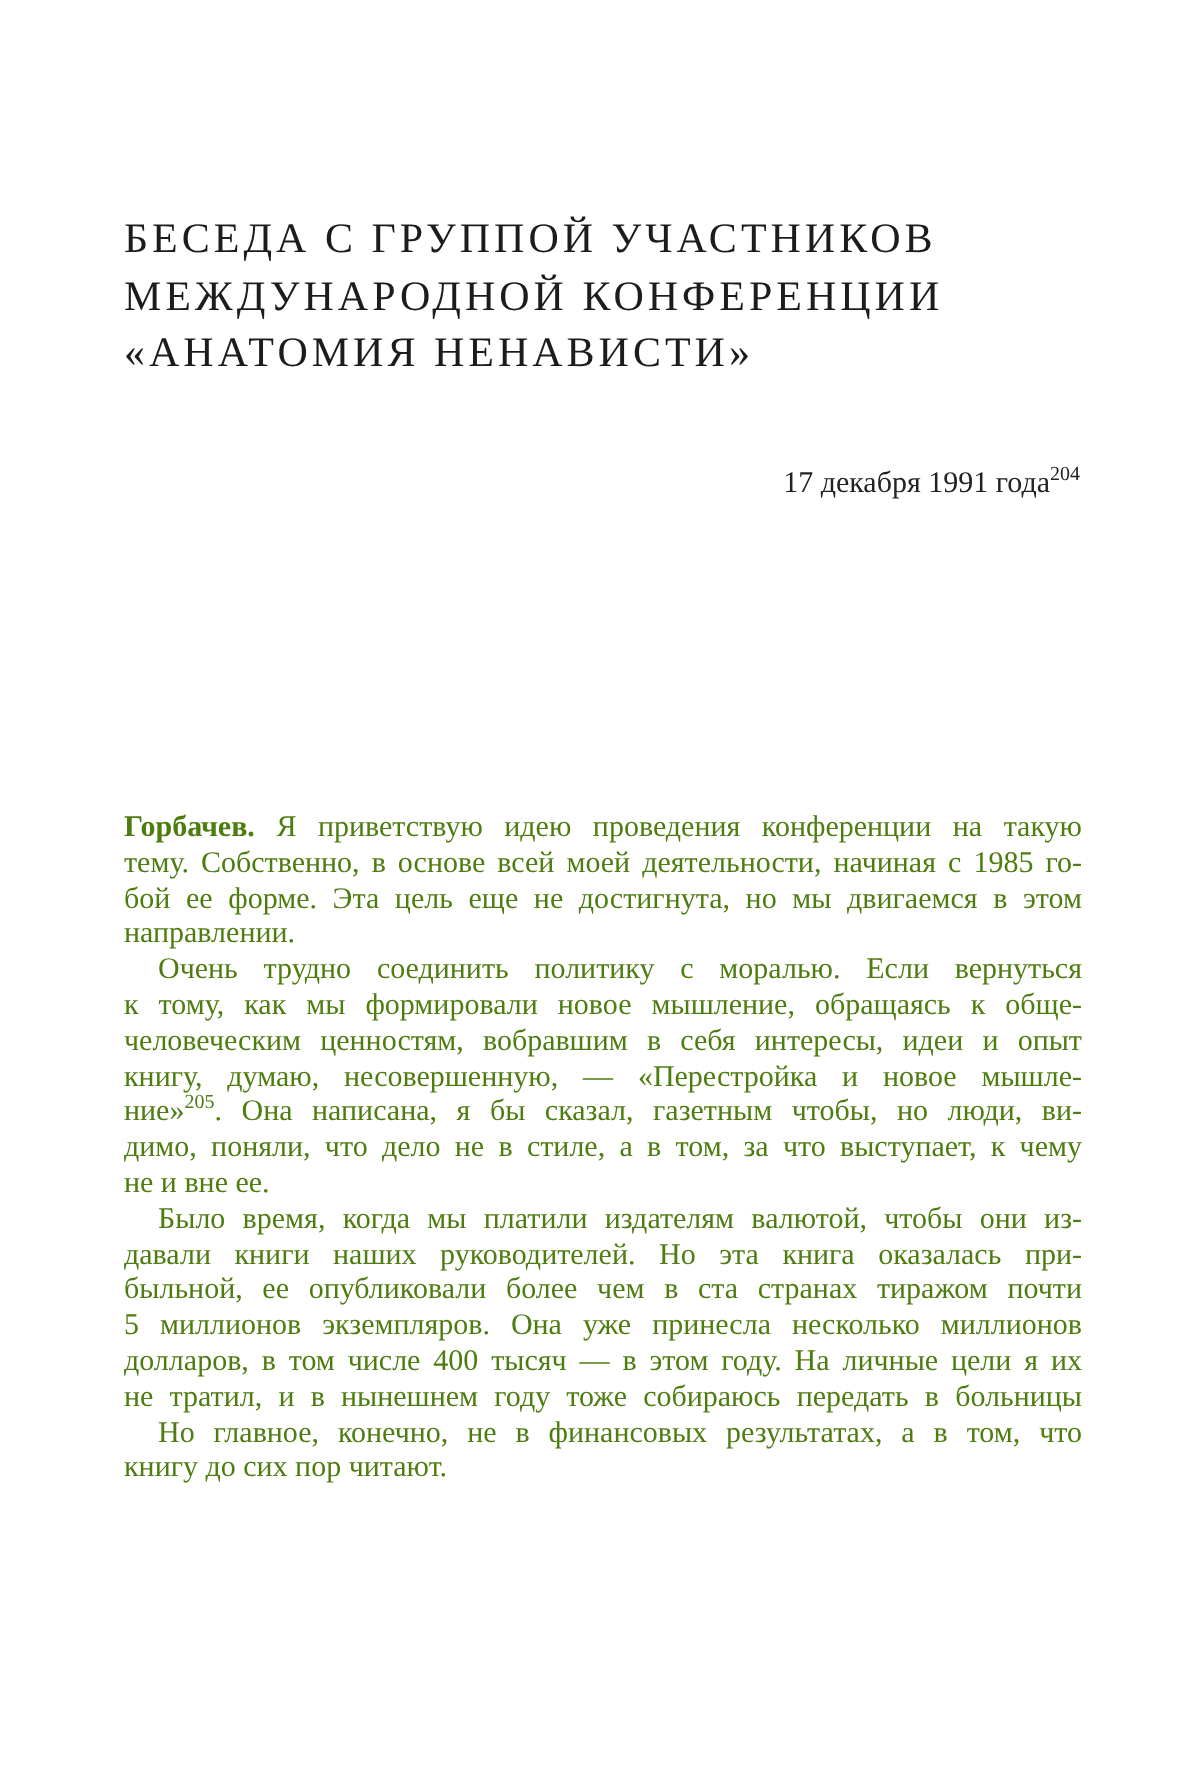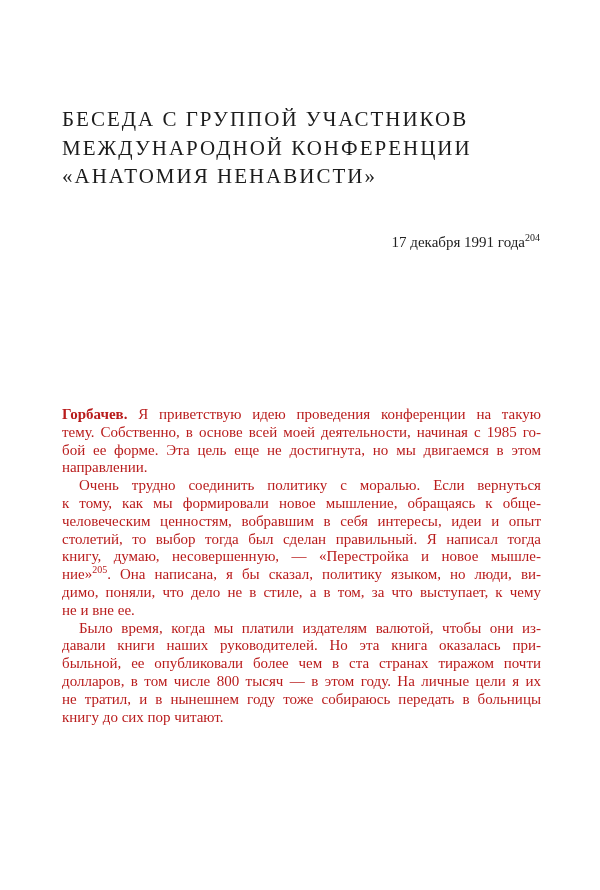--- a/index.html
+++ b/index.html
@@ -22,21 +22,21 @@
   .dateline {
     position: absolute; top: 197px; left: 62px; width: 478px;
     text-align: right; font-size: 15px; color: #222; margin-top: 37px;
   }
   sup.fnref {
     font-size: 10px; line-height: 0; vertical-align: super; letter-spacing: 0;
   }
 
   .bodytext {
     position: absolute; top: 406px; left: 62px; width: 479px;
-    font-size: 15px; line-height: 17.8px; color: #b91c1c; font-family: Liberation Serif, serif;
+    font-size: 15px; line-height: 17.8px; color: #4d7c0f; font-family: Liberation Serif, serif;
   }
   .line { text-align: justify; text-align-last: justify; }
   .line.last { text-align: right; text-align-last: left; }
   .line.ind { text-indent: 17px; }
   .speaker { font-weight: bold; }
 </style>
 </head>
 <body>
 
 <div class="page">
@@ -57,33 +57,34 @@
       <div class="line"><span class="speaker">Горбачев.</span><span> Я приветствую идею проведения конференции на такую</span></div>
       <div class="line">тему. Собственно, в основе всей моей деятельности, начиная с 1985 го-</div>
       <div class="line">бой ее форме. Эта цель еще не достигнута, но мы двигаемся в этом</div>
       <div class="line last">направлении.</div>
     </div>
 
     <div>
       <div class="line ind">Очень трудно соединить политику с моралью. Если вернуться</div>
       <div class="line">к тому, как мы формировали новое мышление, обращаясь к обще-</div>
       <div class="line">человеческим ценностям, вобравшим в себя интересы, идеи и опыт</div>
-      <div class="line">столетий, то выбор тогда был сделан правильный. Я написал тогда</div>
       <div class="line">книгу, думаю, несовершенную, — «Перестройка и новое мышле-</div>
-      <div class="line"><span>ние»</span><sup class="fnref">205</sup><span>. Она написана, я бы сказал, политику языком, но люди, ви-</span></div>
+      <div class="line"><span>ние»</span><sup class="fnref">205</sup><span>. Она написана, я бы сказал, газетным чтобы, но люди, ви-</span></div>
       <div class="line">димо, поняли, что дело не в стиле, а в том, за что выступает, к чему</div>
       <div class="line last">не и вне ее.</div>
     </div>
 
     <div>
       <div class="line ind">Было время, когда мы платили издателям валютой, чтобы они из-</div>
       <div class="line">давали книги наших руководителей. Но эта книга оказалась при-</div>
       <div class="line">быльной, ее опубликовали более чем в ста странах тиражом почти</div>
-      <div class="line">долларов, в том числе 800 тысяч — в этом году. На личные цели я их</div>
+      <div class="line">5 миллионов экземпляров. Она уже принесла несколько миллионов</div>
+      <div class="line">долларов, в том числе 400 тысяч — в этом году. На личные цели я их</div>
       <div class="line">не тратил, и в нынешнем году тоже собираюсь передать в больницы</div>
     </div>
 
     <div>
+      <div class="line ind">Но главное, конечно, не в финансовых результатах, а в том, что</div>
       <div class="line last">книгу до сих пор читают.</div>
     </div>
 
   </div>
 </div>
 
 </body></html>

